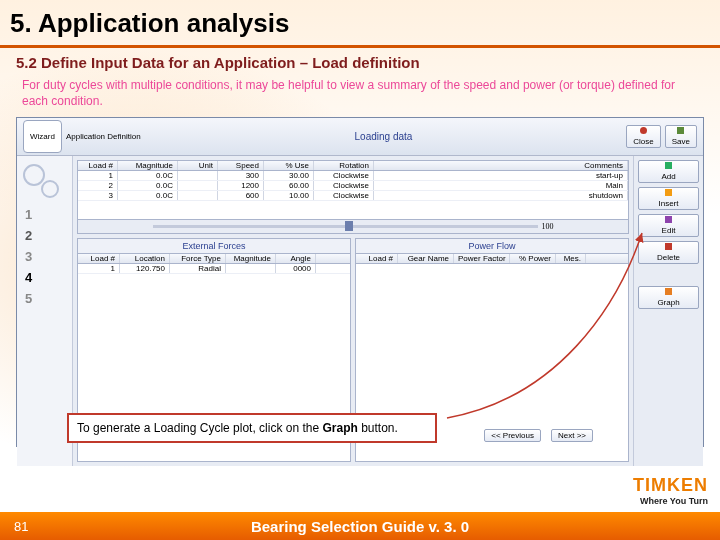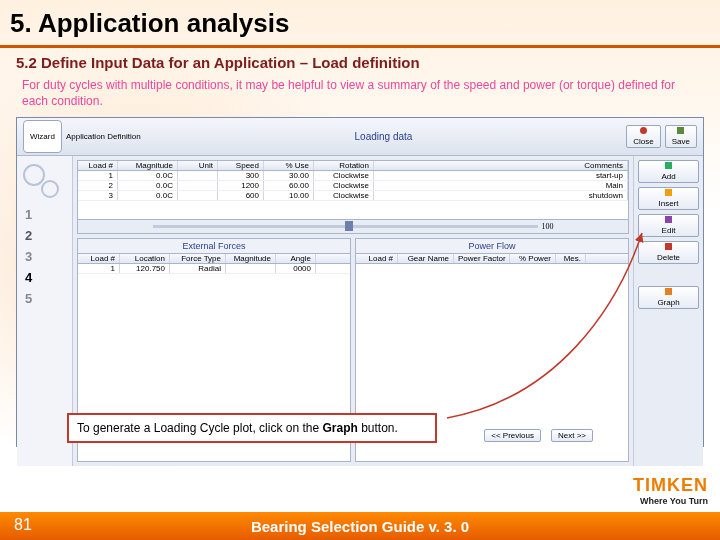--- a/index.html
+++ b/index.html
@@ -42,21 +42,21 @@
   .slider-thumb { position:absolute; left:50%; top:-4px; width:8px; height:10px; background:#6c7fad; }
   .twocol { display:flex; gap:4px; flex:1; }
   .panel-title { background:#eef1f8; color:#2a3f8f; text-align:center; padding:2px; border:1px solid #aab4cc; border-bottom:none; font-size:9px; }
   .g2cols { grid-template-columns: 42px 50px 56px 50px 40px; }
   .g3cols { grid-template-columns: 42px 56px 56px 46px 30px; }
   .right-col { width:70px; background:#e8ecf4; border-left:1px solid #c3cadb; padding:4px; display:flex; flex-direction:column; gap:4px; position:relative; }
   .callout { position:absolute; left:50px; top:295px; width:370px; border:2px solid #c0392b; background:#fff; padding:6px 8px; font-size:12px; z-index:20; }
   .callout b { font-weight:bold; }
   svg.arrow { position:absolute; top:110px; left:420px; z-index:15; pointer-events:none; }
   .footer-band { position:absolute; bottom:0; left:0; right:0; height:28px; background:linear-gradient(#ff8a00,#e65c00); display:flex; align-items:center; }
-  .pg { position:absolute; left:14px; bottom:6px; font-size:16px; color:#fff; z-index:30; }
+  .pg { position:absolute; left:14px; bottom:6px; font-size:13px; color:#fff; z-index:30; }
   .footer-title { width:100%; text-align:center; color:#fff; font-weight:bold; font-size:15px; }
   .logo { position:absolute; right:12px; bottom:34px; text-align:right; }
   .logo-main { font-size:18px; font-weight:900; color:#ed7d00; letter-spacing:1px; }
   .logo-tag { font-size:9px; font-weight:bold; color:#222; }
   .nav-prev-next { position:absolute; right:110px; bottom:4px; display:flex; gap:10px; }
   .nav-prev-next .btn { font-size:8px; background:linear-gradient(#fff,#e6ebf5); }
   .bg-swoosh { position:absolute; top:0; left:0; width:720px; height:540px; z-index:-1; background:
     radial-gradient(ellipse 400px 300px at 140px 260px, rgba(237,125,0,0.22), rgba(237,125,0,0) 70%),
     linear-gradient(180deg, rgba(255,140,0,0.12) 0%, rgba(255,255,255,0) 40%);
   }

